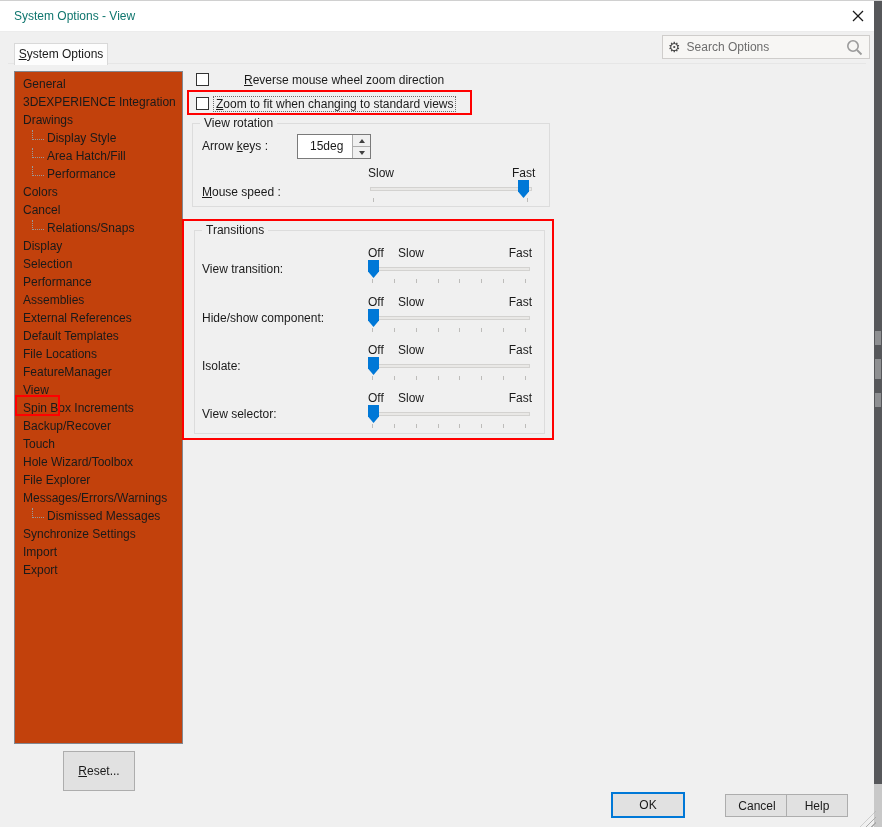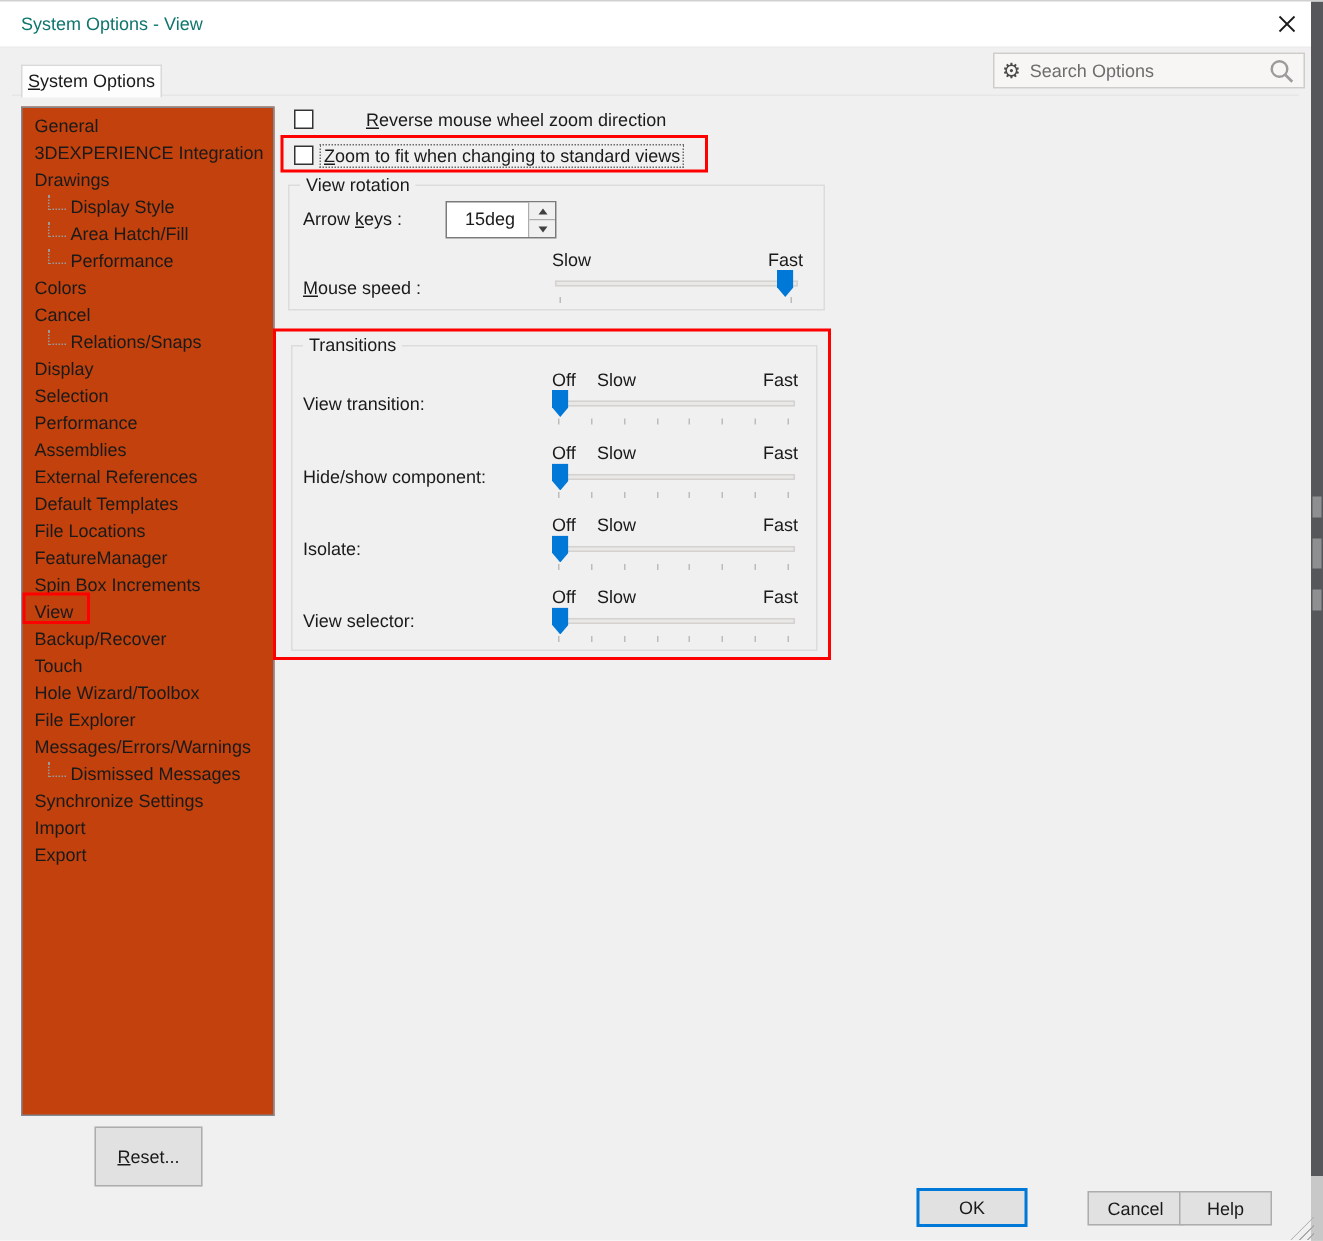--- a/index.html
+++ b/index.html
@@ -115,22 +115,22 @@
       <div class="tree-item"><span>Cancel</span></div>
       <div class="tree-item"><span class="elbow"></span><span>Relations/Snaps</span></div>
       <div class="tree-item"><span>Display</span></div>
       <div class="tree-item"><span>Selection</span></div>
       <div class="tree-item"><span>Performance</span></div>
       <div class="tree-item"><span>Assemblies</span></div>
       <div class="tree-item"><span>External References</span></div>
       <div class="tree-item"><span>Default Templates</span></div>
       <div class="tree-item"><span>File Locations</span></div>
       <div class="tree-item"><span>FeatureManager</span></div>
+      <div class="tree-item"><span>View</span></div>
       <div class="tree-item"><span>Spin Box Increments</span></div>
-      <div class="tree-item"><span>View</span></div>
       <div class="tree-item"><span>Backup/Recover</span></div>
       <div class="tree-item"><span>Touch</span></div>
       <div class="tree-item"><span>Hole Wizard/Toolbox</span></div>
       <div class="tree-item"><span>File Explorer</span></div>
       <div class="tree-item"><span>Messages/Errors/Warnings</span></div>
       <div class="tree-item"><span class="elbow"></span><span>Dismissed Messages</span></div>
       <div class="tree-item"><span>Synchronize Settings</span></div>
       <div class="tree-item"><span>Import</span></div>
       <div class="tree-item"><span>Export</span></div>
     </div>

